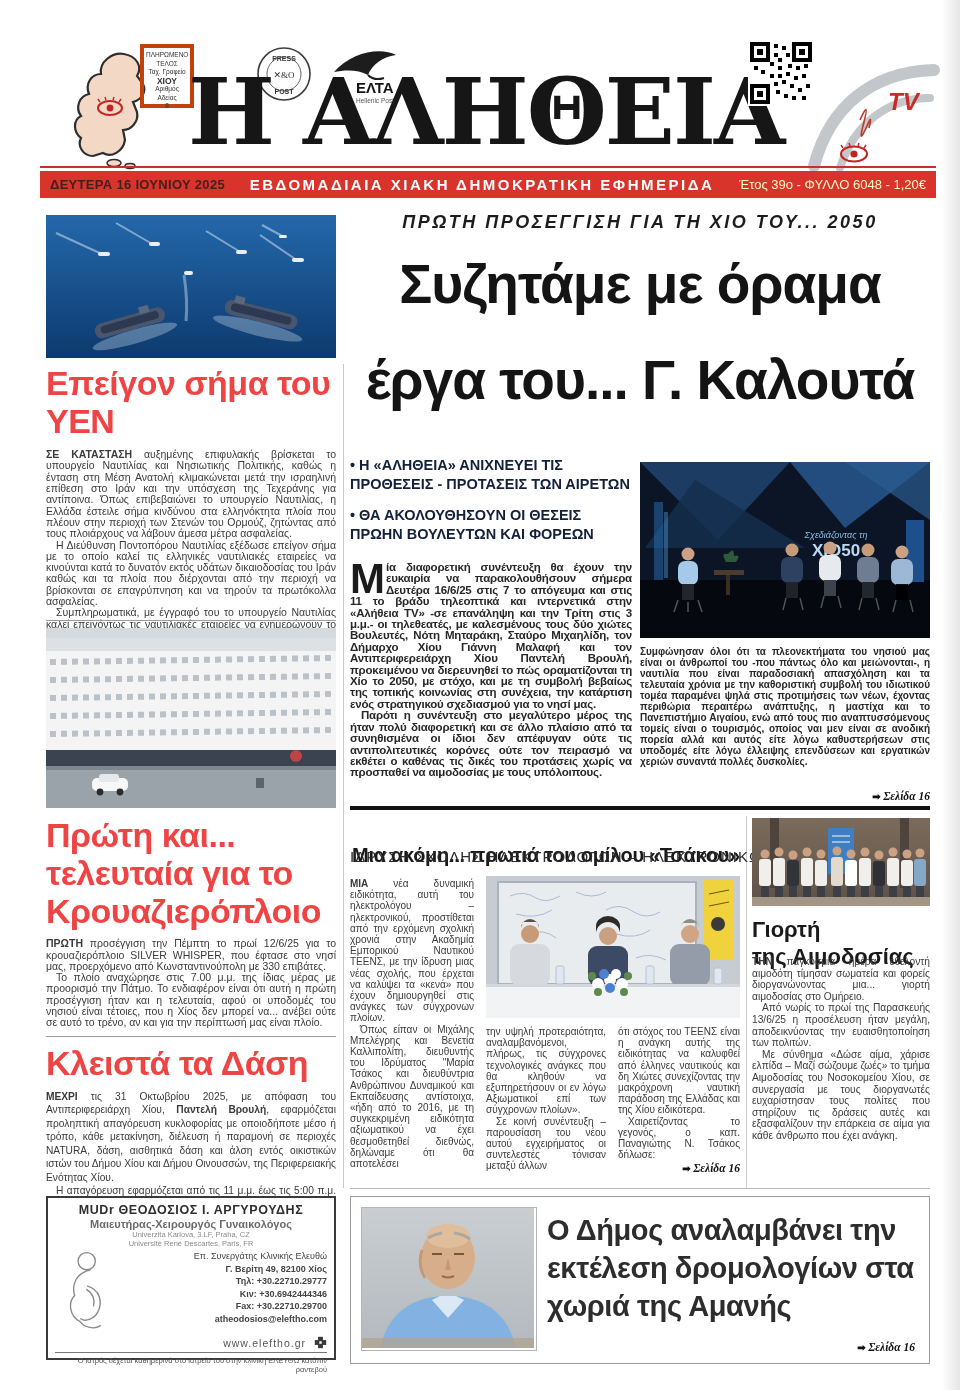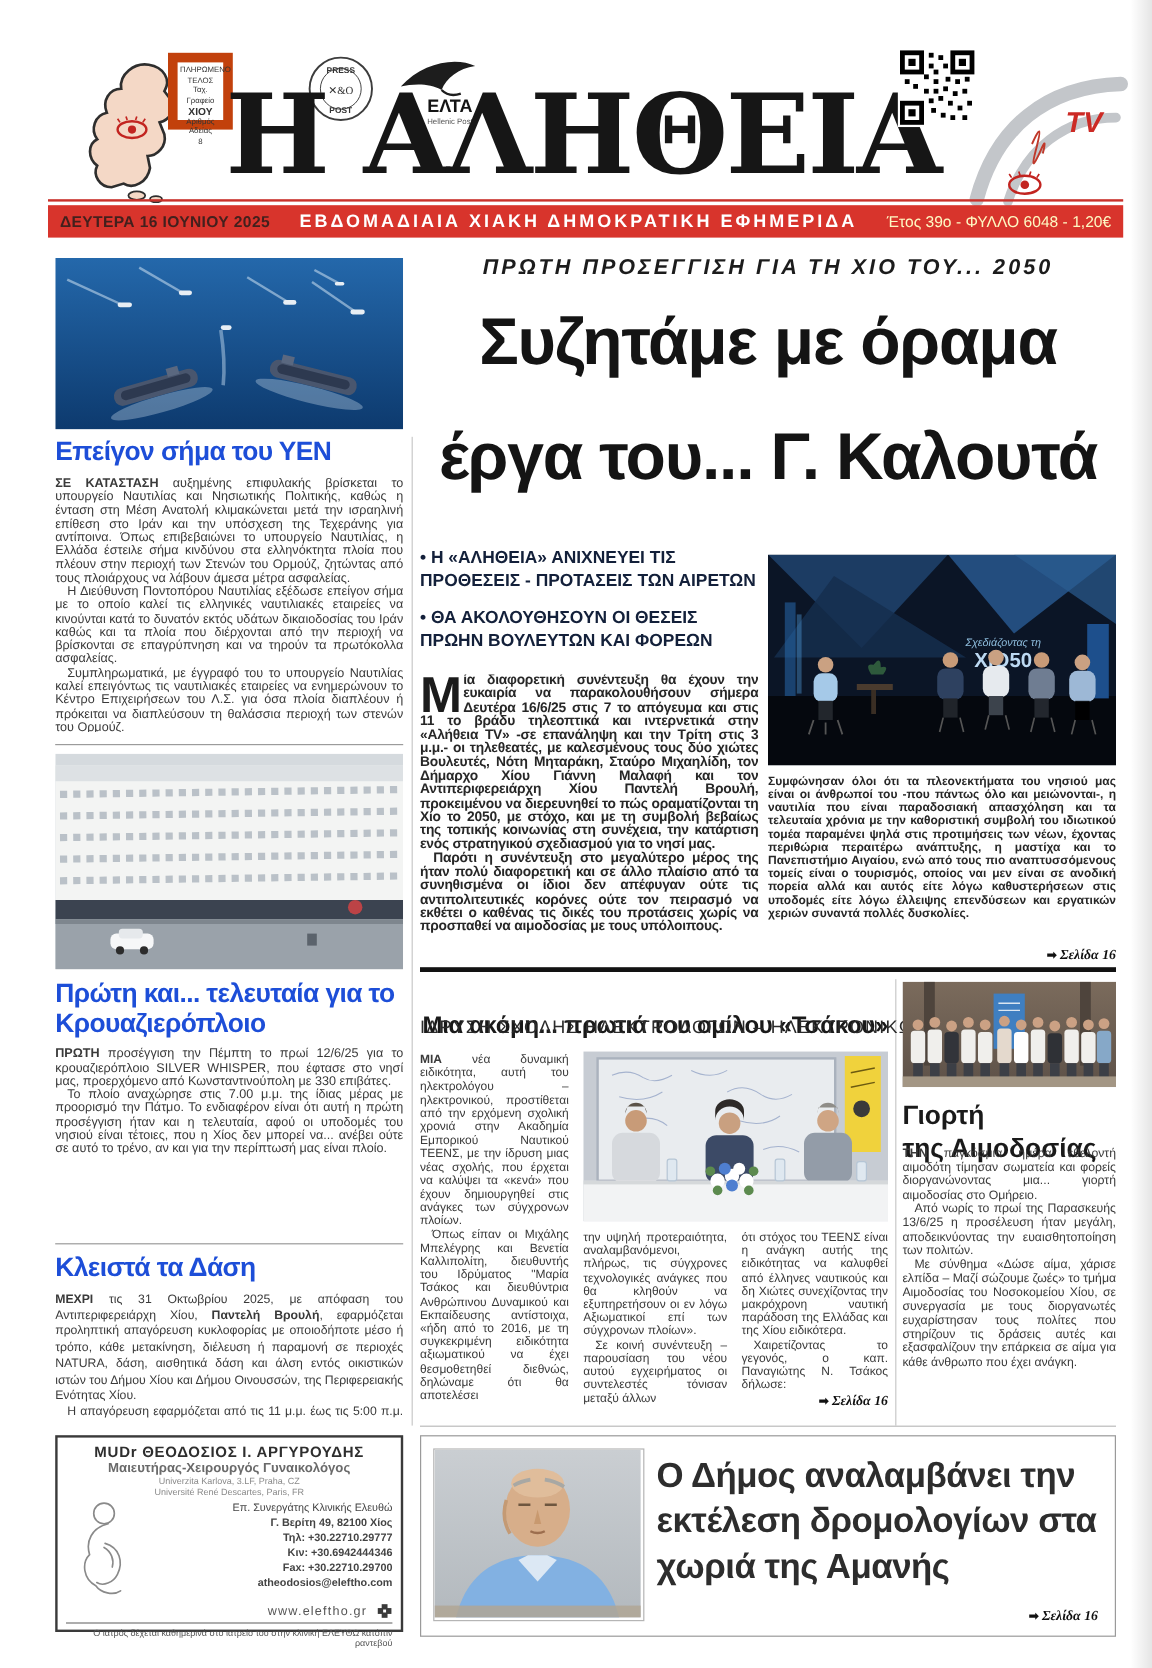--- a/index.html
+++ b/index.html
@@ -7,21 +7,21 @@
         font-family:"Liberation Sans",sans-serif;color:#222;overflow:hidden;}
   .page::after{content:"";position:absolute;right:0;top:0;width:18px;height:100%;
         background:linear-gradient(to right,rgba(0,0,0,0),rgba(0,0,0,.10));pointer-events:none;}
   .abs{position:absolute;}
   .photo{overflow:hidden;}
   svg{display:block;}
 
   
   .masthead-title{font-family:"DejaVu Serif","Liberation Serif",serif;font-weight:bold;
         font-size:92px;line-height:1;letter-spacing:-2px;color:#161616;white-space:nowrap;}
-  .stampbox{border:8px solid #c2410c;padding:3px 2px;width:54px;height:64px;box-sizing:border-box;}
+  .stampbox{border:4px solid #c2410c;padding:3px 2px;width:54px;height:64px;box-sizing:border-box;}
   .stampbox p{margin:0;font-size:6.5px;line-height:8.5px;text-align:center;color:#333;}
   .stampbox p:nth-child(4){font-size:8.5px;font-weight:bold;}
   .redline{background:#c9302a;height:2px;}
   .banner{background:#d8342c;height:27px;display:flex;align-items:center;padding:0 10px;box-sizing:border-box;}
   .banner .date{font-size:13px;font-weight:bold;color:#43201d;letter-spacing:.3px;white-space:nowrap;}
   .banner .mid{flex:1;text-align:center;font-size:15px;font-weight:bold;color:#fff;letter-spacing:2.5px;white-space:nowrap;}
   .banner .issue{font-size:13px;color:#fef9c3;white-space:nowrap;}
 
   
   .kicker{font-size:18px;font-weight:bold;font-style:italic;letter-spacing:2.5px;
@@ -37,21 +37,21 @@
   .lead-bodytxt p+p{text-indent:11px;}
   .dropcap{float:left;font-size:42px;line-height:33px;font-weight:bold;width:36px;color:#1b1b1b;}
   .lead-right{font-weight:bold;font-size:10px;line-height:11px;color:#272727;text-align:justify;}
   .lead-right p{margin:0;}
 
   .pageref{text-align:right;font-family:"Liberation Serif",serif;font-style:italic;
         font-weight:bold;font-size:11.5px;color:#111;margin-top:4px;}
   .pageref::before{content:"➡ ";font-style:normal;font-size:10px;}
 
   
-  .sec-title{font-weight:bold;color:#1d4ed8;font-size:22px;line-height:1.12;letter-spacing:-.5px;margin:0;}
+  .sec-title{font-weight:bold;color:#ef4444;font-size:34px;line-height:1.12;letter-spacing:-.5px;margin:0;}
   .body-text{font-size:10.5px;line-height:11.3px;color:#3a3a3a;text-align:justify;}
   .body-text p{margin:0;}
   .body-text p+p{text-indent:10px;}
   .b{font-weight:bold;}
   .hline{background:#9b9b9b;height:1px;}
   .vline{background:#c9c9c9;width:1px;}
   .thick{background:#121212;height:4px;}
 
   .forest-body{font-size:10.2px;line-height:13.4px;}
   .ts-title{font-size:20px;font-weight:bold;letter-spacing:-.3px;text-align:center;color:#191919;margin:0;white-space:nowrap;}

